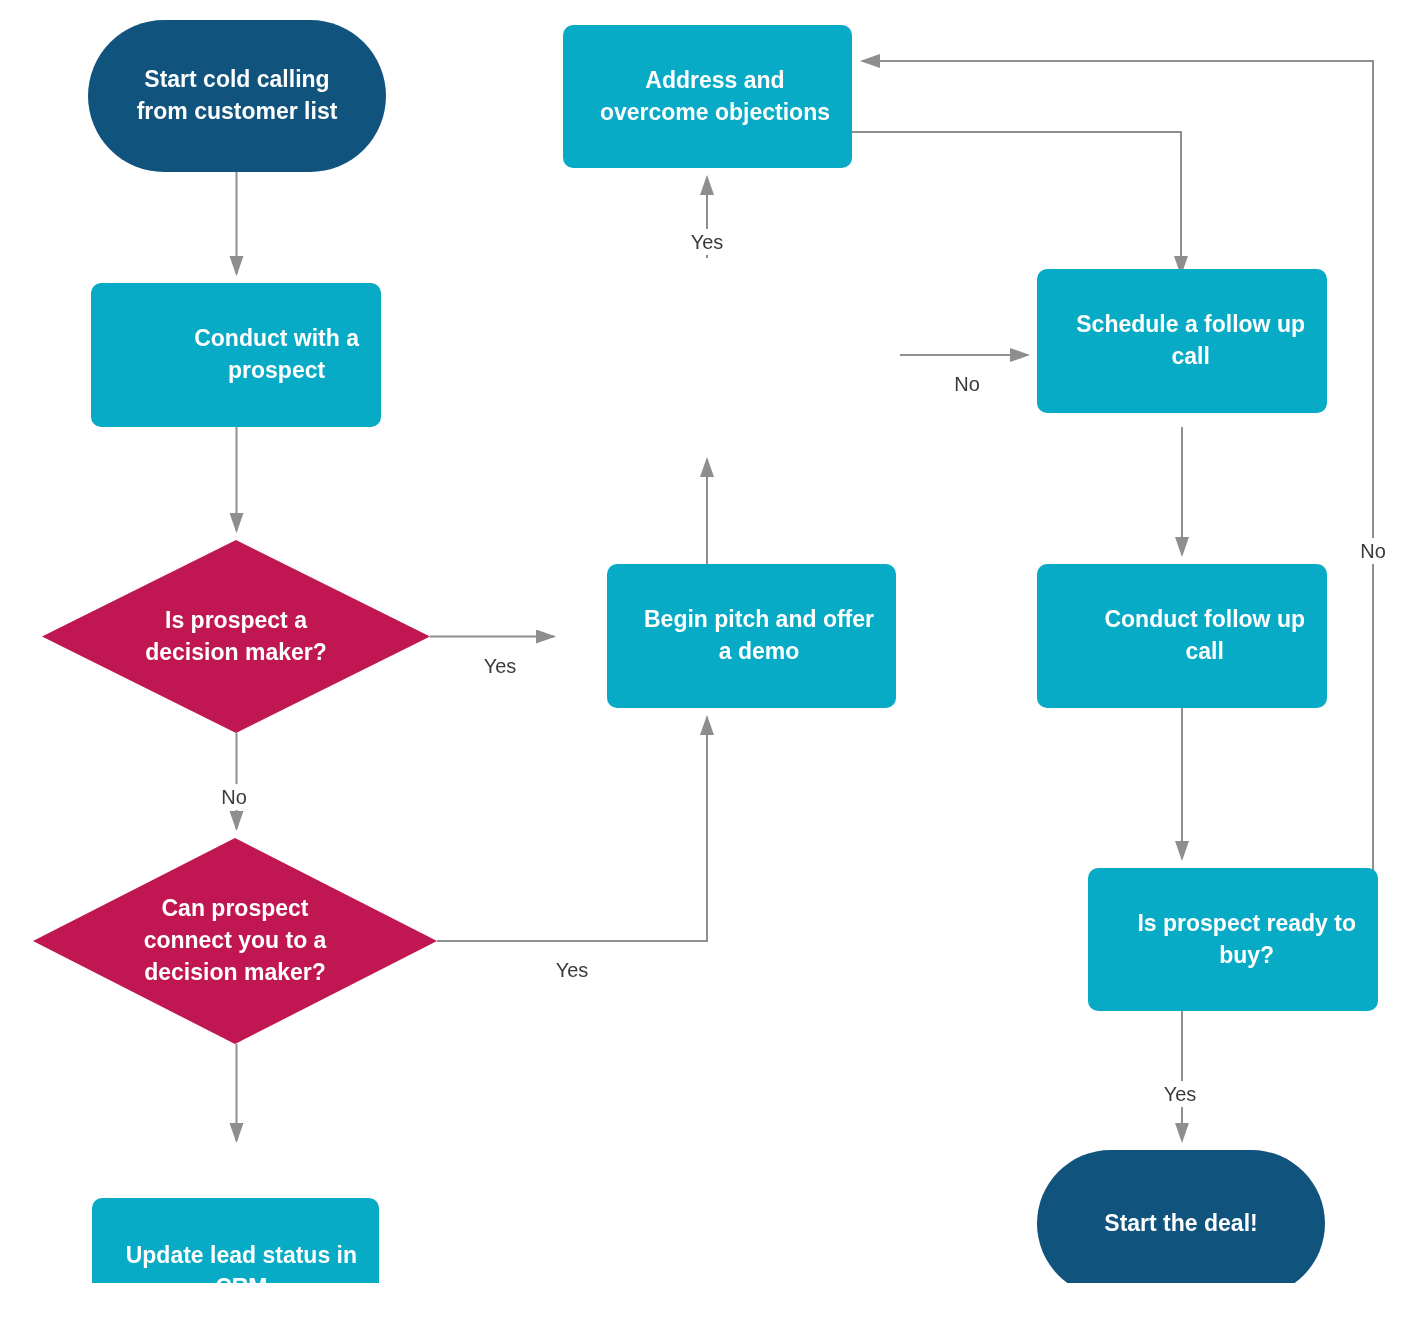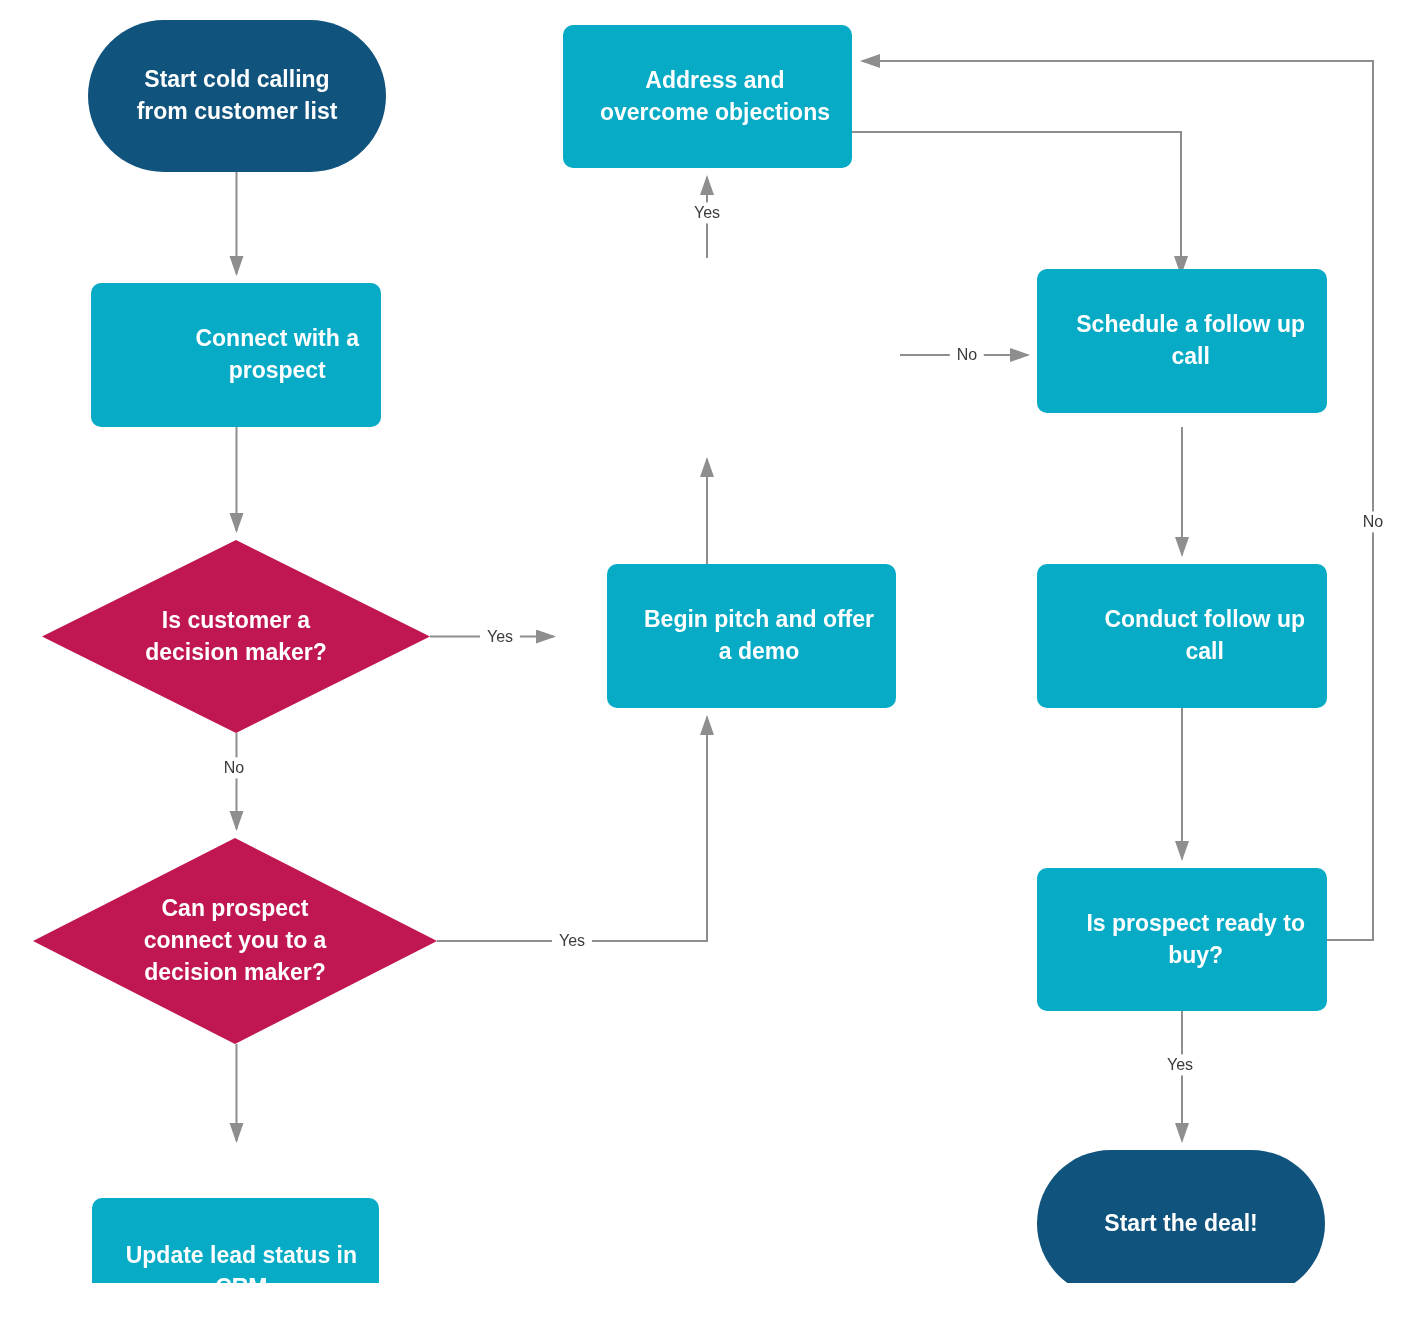--- a/index.html
+++ b/index.html
@@ -59,23 +59,24 @@
     background: var(--decision-fill);
     clip-path: polygon(50% 0, 100% 50%, 50% 100%, 0 50%);
     padding: 0 56px;
   }
   .edge-label {
     position: absolute;
     z-index: 3;
     transform: translate(-50%, -50%);
     background: var(--background);
     color: var(--label-text);
-    font-size: 16px;
+    font-size: 20px;
     line-height: 1.2;
     padding: 1px 7px;
+    margin-top: 29px;
   }
 </style>
 </head>
 <body>
 
 <div class="canvas">
 
   <svg class="edges" width="1412" height="1324" viewBox="0 0 1412 1324">
     <defs>
       <marker id="arrow" markerWidth="11" markerHeight="9" refX="9" refY="3.5" orient="auto" markerUnits="strokeWidth">
@@ -97,26 +98,26 @@
     <path class="edge" d="M1182 1011 V 1141" marker-end="url(#arrow)"></path>
     <path class="edge" d="M1327 940 H 1373 V 61 H 862" marker-end="url(#arrow)"></path>
   </svg>
 
   <div class="node terminator" style="left:88px;  top:20px;   width:298px; height:152px;">
     <span>Start cold calling
 from customer list</span>
   </div>
 
   <div class="node process" style="left:91px;  top:283px;  width:290px; height:144px;">
-    <span>Connect with a
+    <span>Conduct with a
 prospect</span>
   </div>
 
   <div class="node decision" style="left:42px;  top:540px;  width:388px; height:193px;">
-    <span>Is customer a
+    <span>Is prospect a
 decision maker?</span>
   </div>
 
   <div class="node decision" style="left:33px;  top:838px;  width:404px; height:206px;">
     <span>Can prospect
 connect you to a
 decision maker?</span>
   </div>
 
   <div class="node process" style="left:92px;  top:1150px; width:287px; height:147px;margin-top:48px;">
@@ -138,21 +139,21 @@
   <div class="node process" style="left:1037px; top:269px; width:290px; height:144px;">
     <span>Schedule a follow up
 call</span>
   </div>
 
   <div class="node process" style="left:1037px; top:564px; width:290px; height:144px;">
     <span>Conduct follow up
 call</span>
   </div>
 
-  <div class="node process" style="left:1037px; top:868px; width:290px; height:143px;">
+  <div class="node process" style="left:1088px; top:868px; width:290px; height:143px;">
     <span>Is prospect ready to
 buy?</span>
   </div>
 
   <div class="node terminator" style="left:1037px; top:1150px; width:288px; height:147px;">
     <span>Start the deal!</span>
   </div>
 
   <div class="edge-label" style="left:500px;  top:637px;">Yes</div>
   <div class="edge-label" style="left:234px;  top:768px;">No</div>

